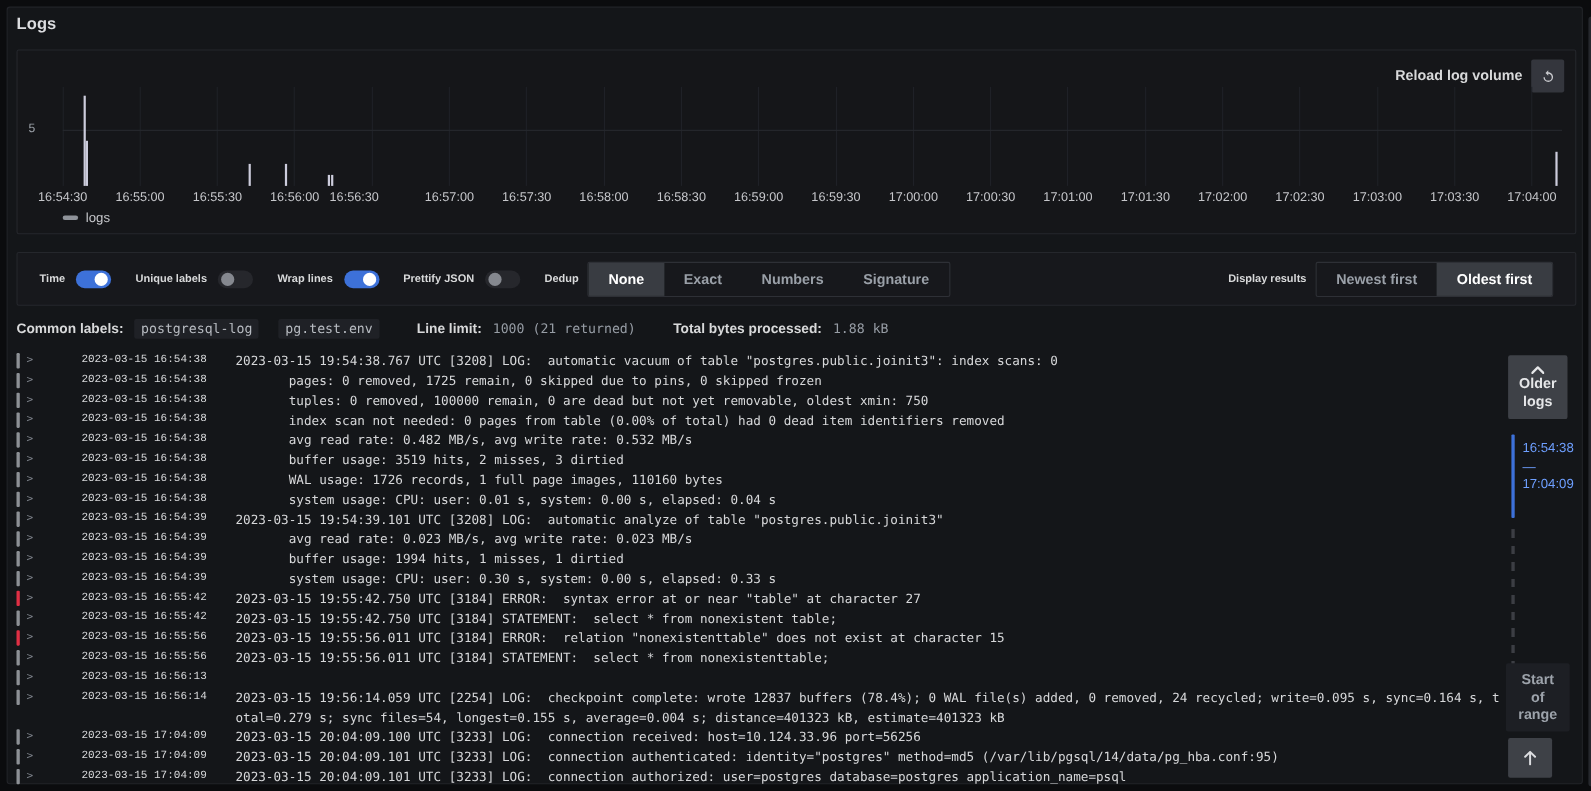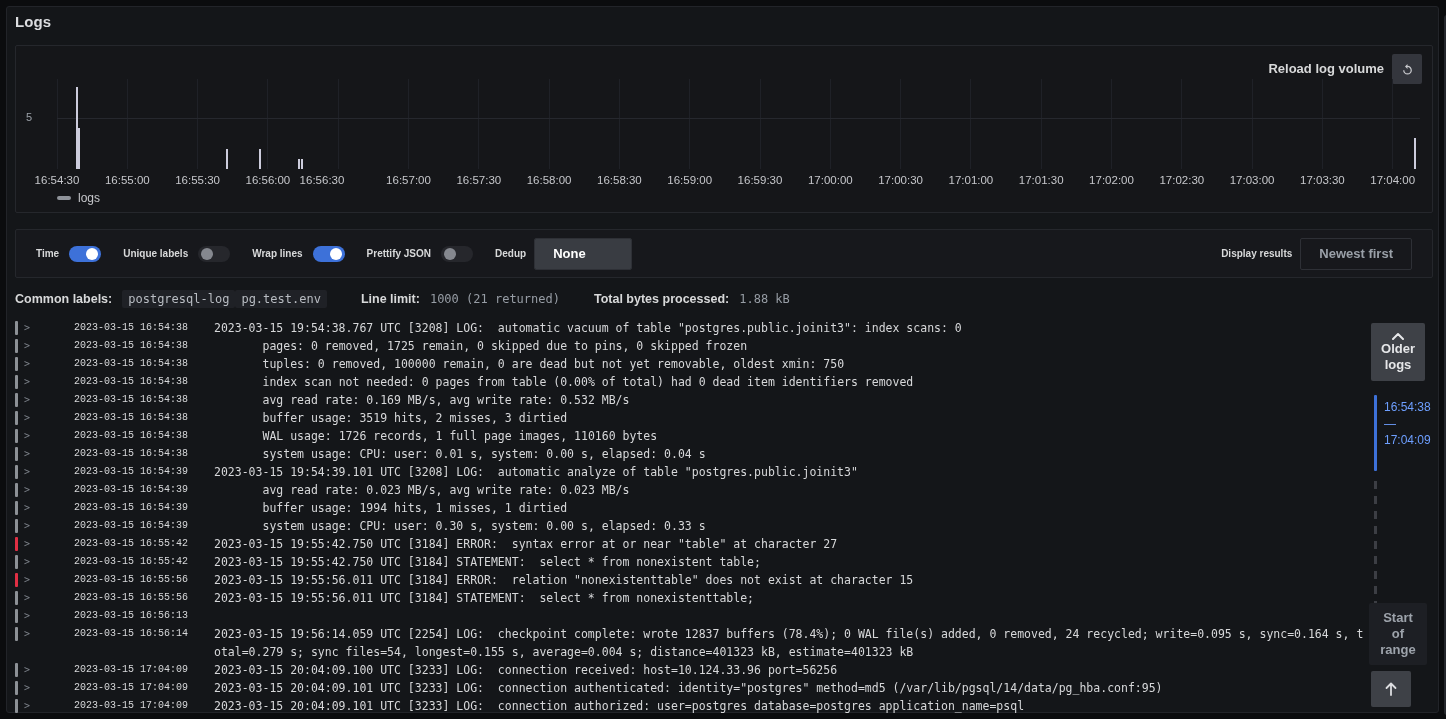--- a/index.html
+++ b/index.html
@@ -20,21 +20,21 @@
   .legend-swatch { width:14px; height:4px; border-radius:2px; background:#8f939a; }
   .legend-label { font-size:12px; color:#c6c7cb; }
 
   
   .controls-box { position:absolute; left:8px; top:222px; width:1418px; height:49px; background:#17181c; border:1px solid #25272c; border-radius:2px; display:flex; align-items:center; padding:0 20px; }
   .ctl-label { font-size:10px; font-weight:700; color:#d8d9da; margin-right:10px; white-space:nowrap; }
   .switch { position:relative; width:32px; height:16px; border-radius:8px; margin-right:22px; cursor:pointer; background:#26272c; }
   .switch .knob { position:absolute; top:2px; left:3px; width:12px; height:12px; border-radius:50%; background:#85888f; }
   .switch.on { background:#3d71d9; }
   .switch.on .knob { left:17px; background:#ffffff; }
-  .seg-group { display:inline-flex; height:32px; border:1px solid #2e3036; border-radius:2px; overflow:hidden;flex-direction:column; }
+  .seg-group { display:inline-flex; height:32px; border:1px solid #2e3036; border-radius:2px; overflow:hidden; }
   .seg-item { padding:0 18px; line-height:30px; font-size:13px; font-weight:600; color:#9aa0a8; cursor:pointer; white-space:nowrap; }
   .seg-item.sel { background:#393c42; color:#ffffff; }
   .spacer { margin-left:auto; }
 
   
   .meta-row { position:absolute; left:8px; top:278px; width:1350px; height:28px; display:flex; align-items:center; gap:10px; }
   .meta-label { font-size:12.5px; font-weight:700; color:#d8d9da; white-space:nowrap; }
   .meta-value { font-family:"DejaVu Sans Mono", monospace; font-size:12px; color:#979da5; white-space:nowrap; }
   .badge { font-family:"DejaVu Sans Mono", monospace; font-size:12px; color:#b8bcc2; background:#1f2126; border-radius:2px; padding:2px 6px; }
   .meta-gap { width:14px; }
@@ -158,21 +158,21 @@
     <span class="spacer"></span>
     <span class="ctl-label" style="margin-right:8px;text-align:center;">Display results</span>
     <span class="seg-group" id="order-group">
         <span class="seg-item">Newest first</span>
         <span class="seg-item sel">Oldest first</span>
       </span>
   </div>
 
   <div class="meta-row">
     <span class="meta-label">Common labels:</span>
-    <span id="label-badges" style="display:flex; gap:0;">
+    <span id="label-badges" style="display:flex; gap:18px;">
         <span class="badge">postgresql-log</span>
         <span class="badge">pg.test.env</span>
       </span>
     <span class="meta-gap"></span>
     <span class="meta-label">Line limit:</span>
     <span class="meta-value">1000 (21 returned)</span>
     <span class="meta-gap"></span>
     <span class="meta-label">Total bytes processed:</span>
     <span class="meta-value">1.88 kB</span>
   </div>
@@ -199,21 +199,21 @@
       <div class="log-row">
         <span class="level-bar"></span>
         <span class="row-chevron">&gt;</span>
         <span class="log-time">2023-03-15 16:54:38</span>
         <span class="log-body">	index scan not needed: 0 pages from table (0.00% of total) had 0 dead item identifiers removed</span>
       </div>
       <div class="log-row">
         <span class="level-bar"></span>
         <span class="row-chevron">&gt;</span>
         <span class="log-time">2023-03-15 16:54:38</span>
-        <span class="log-body">	avg read rate: 0.169 MB/s, avg write rate: 0.532 MB/s</span>
+        <span class="log-body">	avg read rate: 0.482 MB/s, avg write rate: 0.532 MB/s</span>
       </div>
       <div class="log-row">
         <span class="level-bar"></span>
         <span class="row-chevron">&gt;</span>
         <span class="log-time">2023-03-15 16:54:38</span>
         <span class="log-body">	buffer usage: 3519 hits, 2 misses, 3 dirtied</span>
       </div>
       <div class="log-row">
         <span class="level-bar"></span>
         <span class="row-chevron">&gt;</span>

